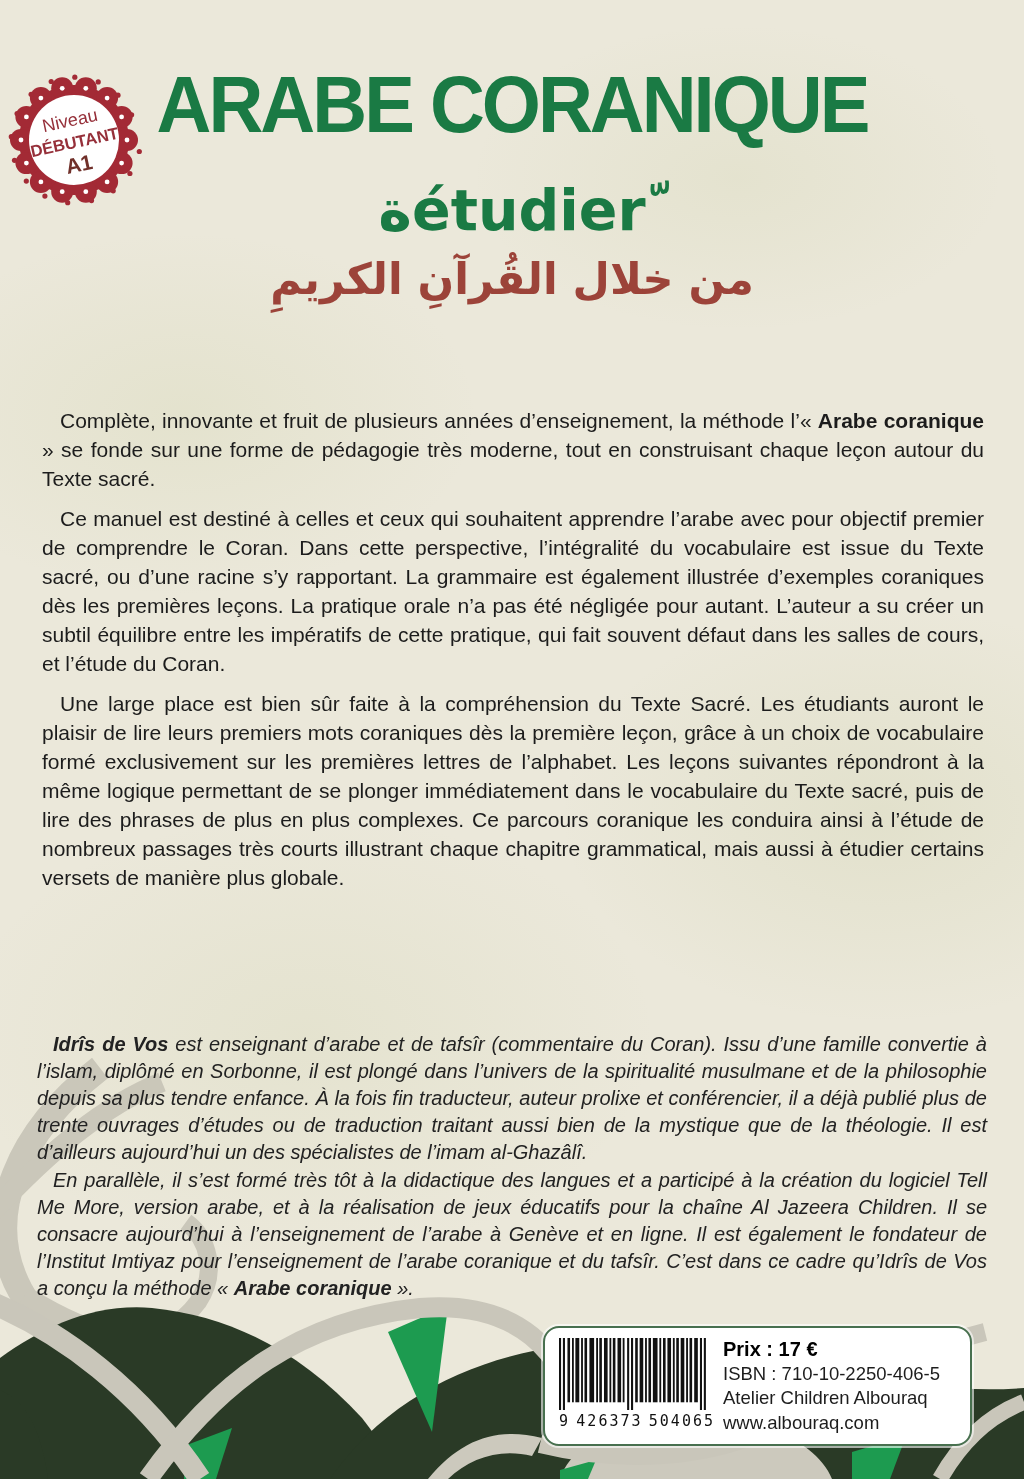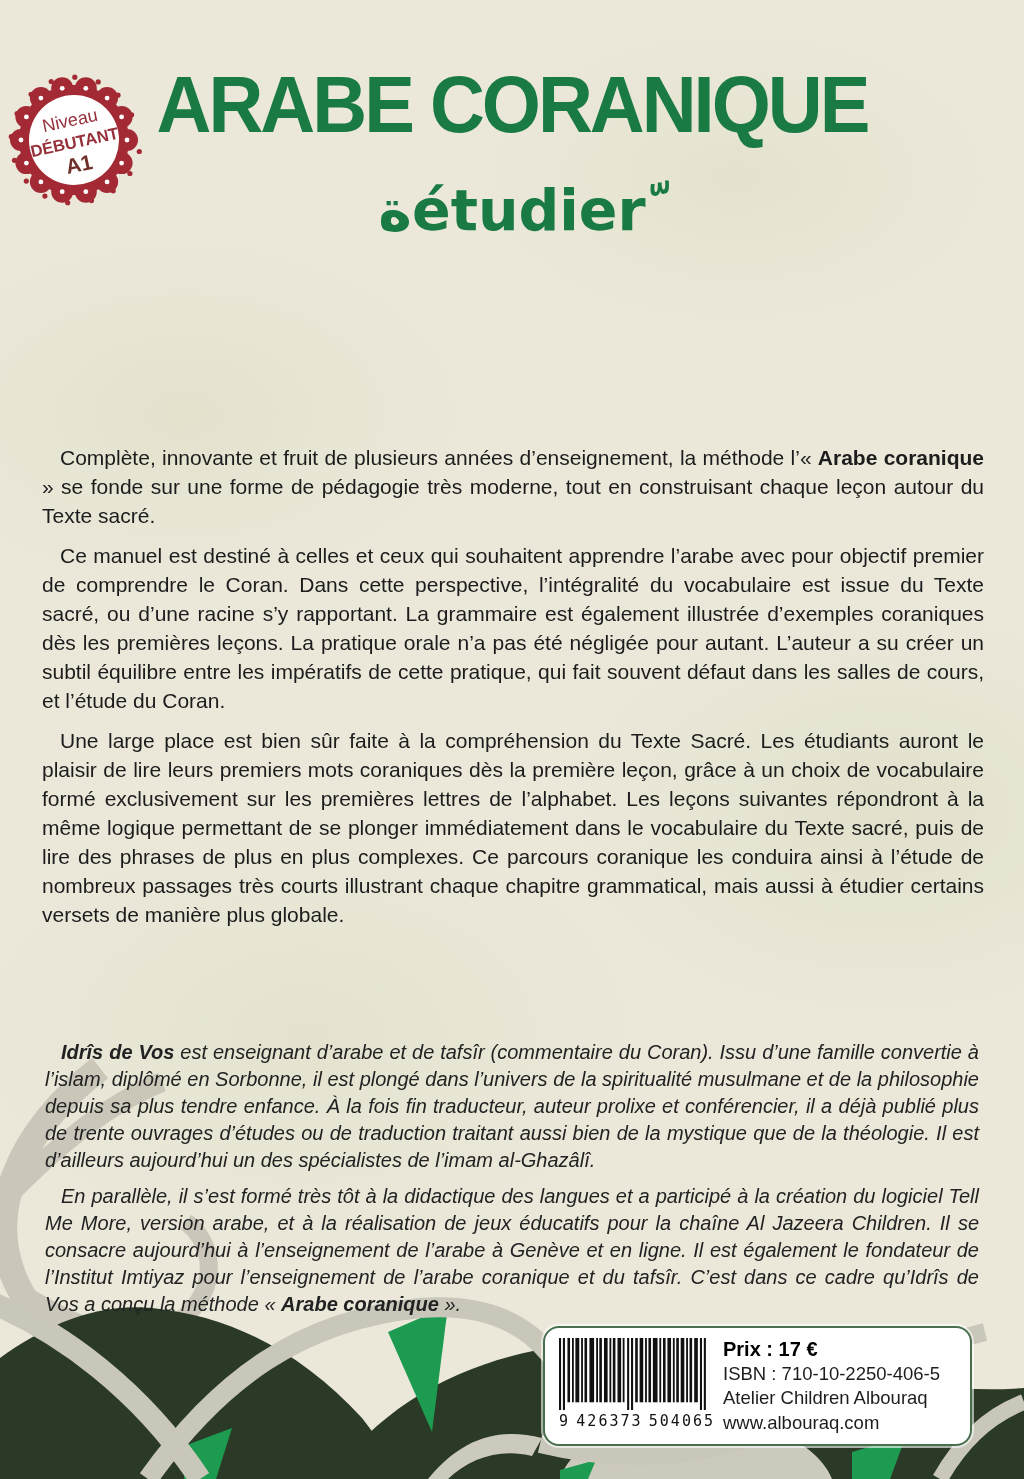--- a/index.html
+++ b/index.html
@@ -18,25 +18,25 @@
   .header{position:absolute;left:0;right:0;top:62px;text-align:center;z-index:2;}
   .title{font-size:76px;font-weight:700;letter-spacing:-3px;line-height:86px;
          transform:scaleY(1.05);}
   .subtitle{margin-top:12px;font-size:34px;font-weight:700;letter-spacing:-0.5px;}
   .arabic1{margin-top:26px;font-size:57px;font-weight:700;line-height:72px;
            font-family:"DejaVu Sans",sans-serif;direction:rtl;}
   .arabic2{margin-top:4px;font-size:43px;font-weight:700;line-height:58px;
            font-family:"DejaVu Sans",sans-serif;direction:rtl;}
 
   
-  .body-copy{position:absolute;left:42px;top:443px;width:942px;z-index:2;}
+  .body-copy{position:absolute;left:42px;top:406px;width:942px;z-index:2;}
   .body-copy p{margin:0 0 11px 0;text-indent:18px;text-align:justify;
                font-size:21px;line-height:29px;color:#1c1c1c;}
   .bio{position:absolute;left:36px;top:1030px;width:952px;z-index:2;}
-  .bio p{margin:9px;text-indent:16px;text-align:justify;font-style:italic;
+  .bio p{margin:1px;text-indent:16px;text-align:justify;font-style:italic;
          font-size:20px;line-height:27px;color:#222;}
 
   
   .pub-box{position:absolute;left:543px;top:1326px;width:425px;height:116px;
            background:#fff;border:2px solid #48704f;border-radius:16px;z-index:4;
            box-shadow:0 0 0 2px rgba(255,255,255,0.6);}
   .barcode-wrap{position:absolute;left:14px;top:10px;width:156px;height:96px;}
   .barcode-wrap svg{display:block;}
   .barcode-digits{position:absolute;left:0;top:74px;width:156px;font-size:15px;
                   color:#111;letter-spacing:2px;display:flex;justify-content:space-between;
@@ -145,20 +145,21 @@
     <g transform="rotate(-12 70 70)" text-anchor="middle" font-family="Liberation Sans, sans-serif">
       <text x="70" y="56" font-size="18" fill="#96303a">Niveau</text>
       <text x="70" y="78" font-size="16.5" font-weight="700" fill="#96303a">DÉBUTANT</text>
       <text x="70" y="102" font-size="21" font-weight="700" fill="#70302a">A1</text>
     </g>
   </svg>
 
   <div class="header">
     <div class="title" style="color:#1a7a44">ARABE CORANIQUE</div>
     <div class="arabic1" style="color:#1a7a44">étudierّة</div>
+    <div class="arabic2" style="color:#9c4339">من خلال القُرآنِ الكريمِ</div>
   </div>
 
   <div class="body-copy">
     <p><span>Complète, innovante et fruit de plusieurs années d’enseignement, la méthode l’« </span><span style="font-weight: 700;">Arabe coranique</span><span> » se fonde sur une forme de pédagogie très moderne, tout en construisant chaque leçon autour du Texte sacré.</span></p>
     <p><span>Ce manuel est destiné à celles et ceux qui souhaitent apprendre l’arabe avec pour objectif premier de comprendre le Coran. Dans cette perspective, l’intégralité du vocabulaire est issue du Texte sacré, ou d’une racine s’y rapportant. La grammaire est également illustrée d’exemples coraniques dès les premières leçons. La pratique orale n’a pas été négligée pour autant. L’auteur a su créer un subtil équilibre entre les impératifs de cette pratique, qui fait souvent défaut dans les salles de cours, et l’étude du Coran.</span></p>
     <p><span>Une large place est bien sûr faite à la compréhension du Texte Sacré. Les étudiants auront le plaisir de lire leurs premiers mots coraniques dès la première leçon, grâce à un choix de vocabulaire formé exclusivement sur les premières lettres de l’alphabet. Les leçons suivantes répondront à la même logique permettant de se plonger immédiatement dans le vocabulaire du Texte sacré, puis de lire des phrases de plus en plus complexes. Ce parcours coranique les conduira ainsi à l’étude de nombreux passages très courts illustrant chaque chapitre grammatical, mais aussi à étudier certains versets de manière plus globale.</span></p>
   </div>
 
   <div class="bio">
     <p><span style="font-weight: 700;">Idrîs de Vos</span><span> est enseignant d’arabe et de tafsîr (commentaire du Coran). Issu d’une famille convertie à l’islam, diplômé en Sorbonne, il est plongé dans l’univers de la spiritualité musulmane et de la philosophie depuis sa plus tendre enfance. À la fois fin traducteur, auteur prolixe et conférencier, il a déjà publié plus de trente ouvrages d’études ou de traduction traitant aussi bien de la mystique que de la théologie. Il est d’ailleurs aujourd’hui un des spécialistes de l’imam al-Ghazâlî.</span></p>

